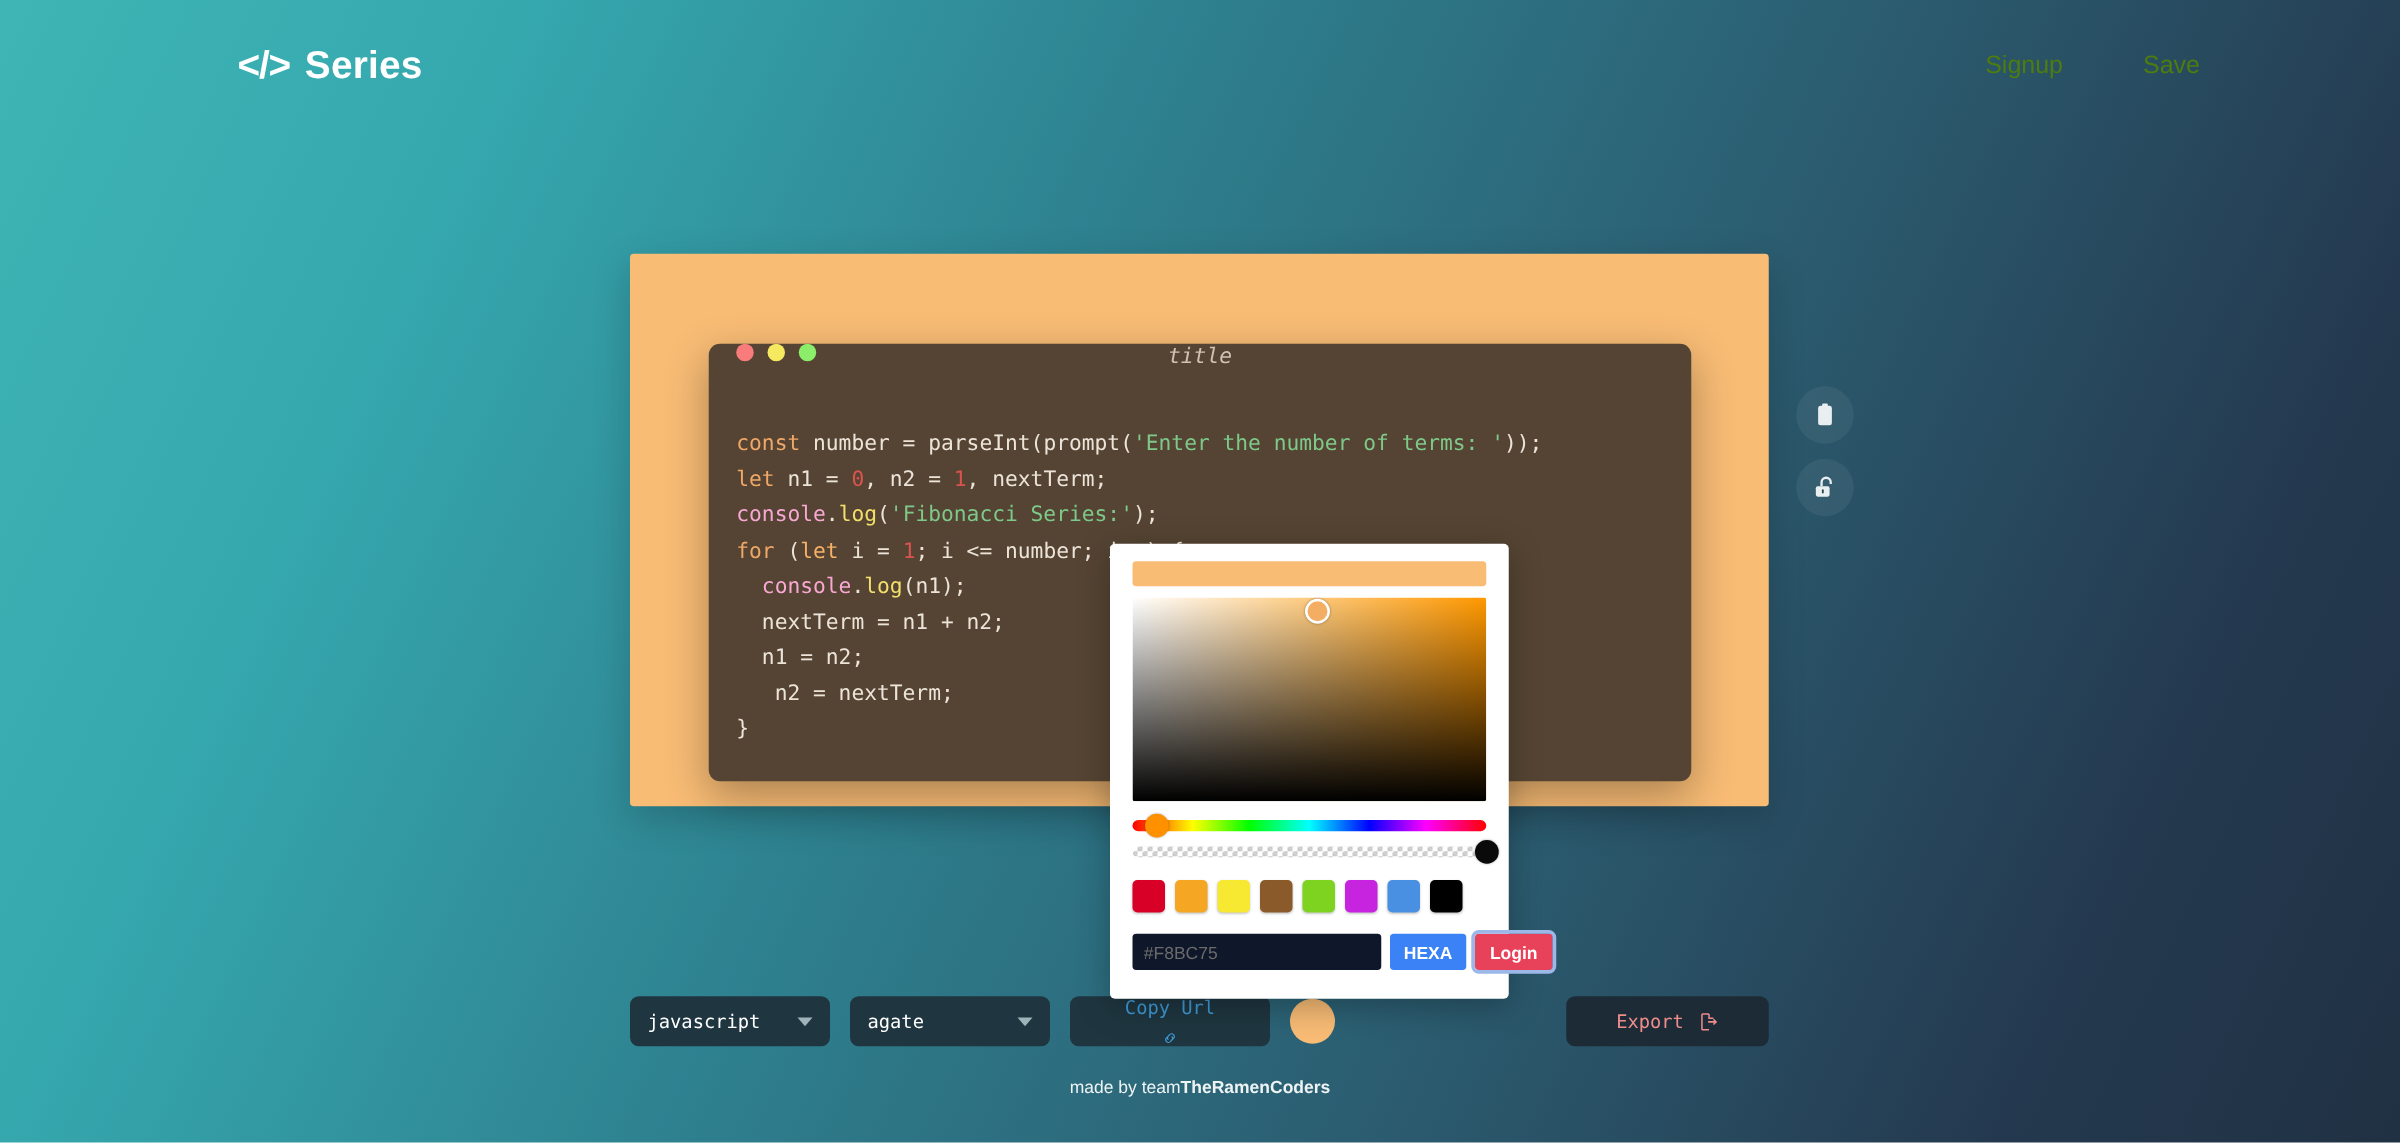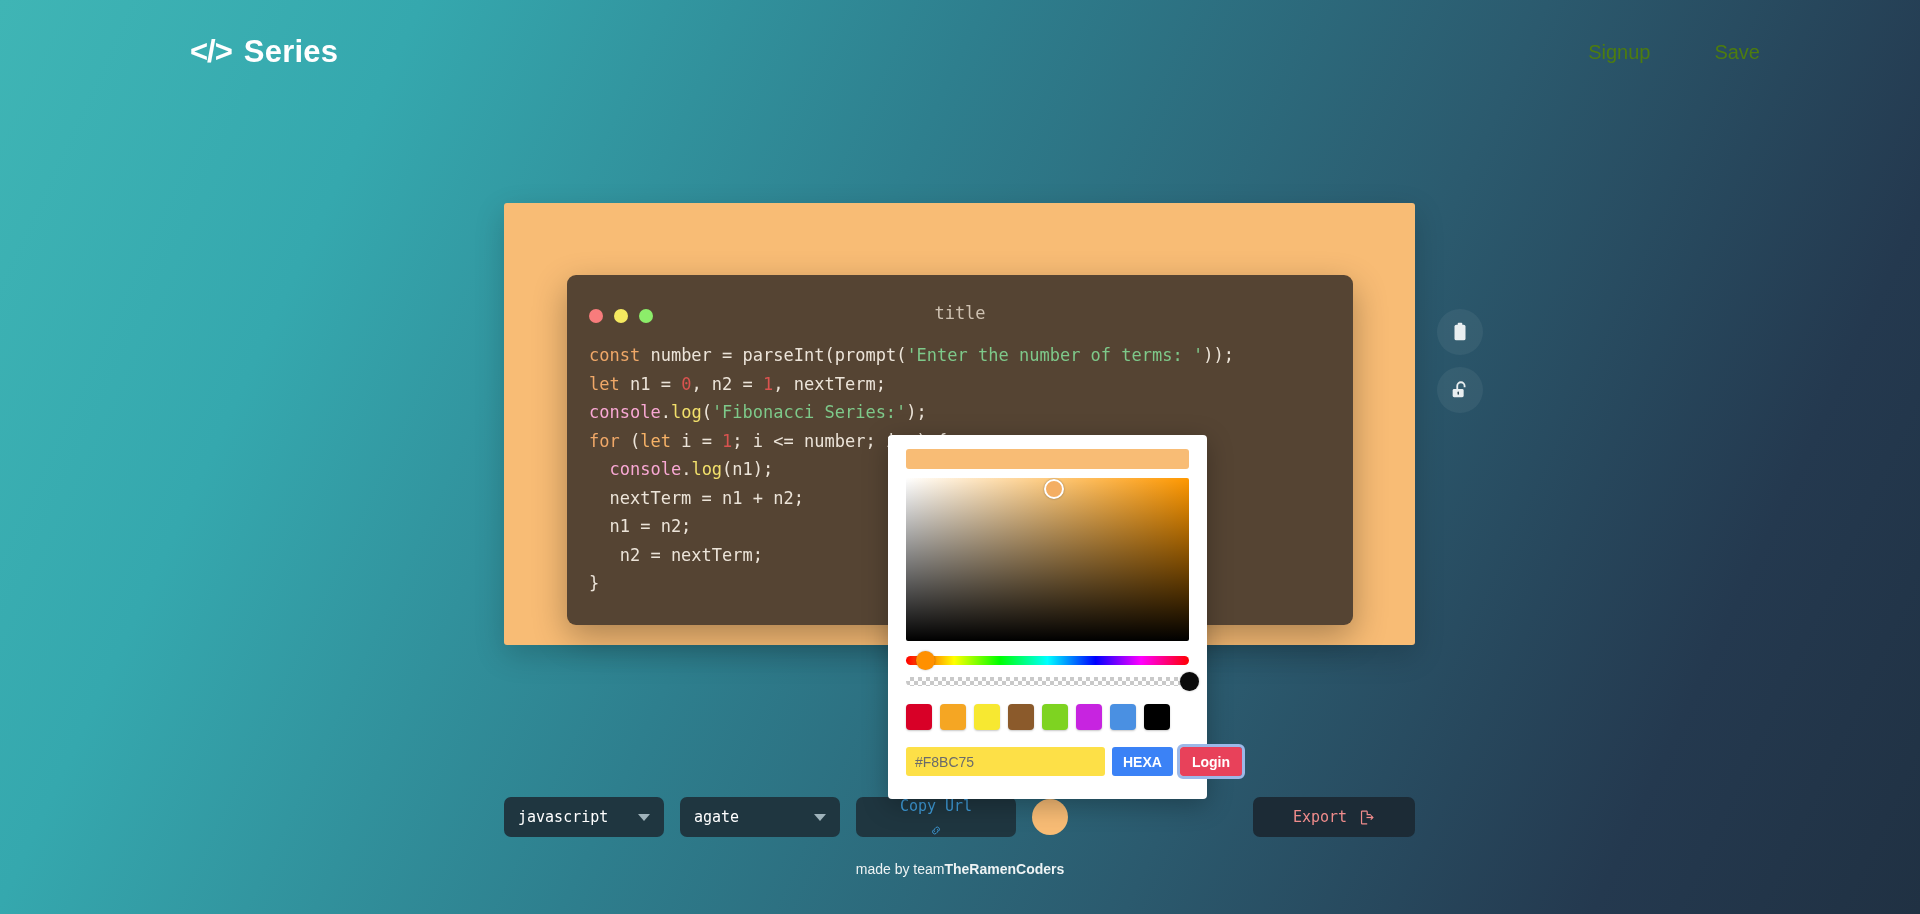--- a/index.html
+++ b/index.html
@@ -82,23 +82,24 @@
     background: #554433;
     border-radius: 9px;
     box-shadow: 0 12px 34px rgba(0,0,0,0.30);
     overflow: hidden;
   }
 
   .window-bar {
     height: 48px;
     position: relative;
     display: flex;
-    align-items: flex-end;
+    align-items: flex-start;
     padding-left: 22px;
     gap: 11px;
+    font-style: italic;
   }
   .dot { width: 14px; height: 14px; border-radius: 50%; }
   .dot.red { background: #f87c7c; }
   .dot.yellow { background: #f5e960; }
   .dot.green { background: #8ced6a; }
 
   .window-title {
     position: absolute;
     left: 0; right: 0;
     text-align: center;
@@ -315,21 +316,21 @@
   .cp-footer {
     display: flex;
     align-items: center;
     gap: 7px;
     margin-top: 17px;
   }
   .cp-hex-input {
     flex: 1;
     height: 29px;
     border: none;
-    background: #fde047;
+    background: #0f172a;
     border-radius: 3px;
     padding: 0 9px;
     font-family: "Liberation Sans", sans-serif;
     font-size: 14px;
     color: #6b6b6b;
   }
   .cp-format-btn {
     height: 29px;
     padding: 0 11px;
     border: none;

